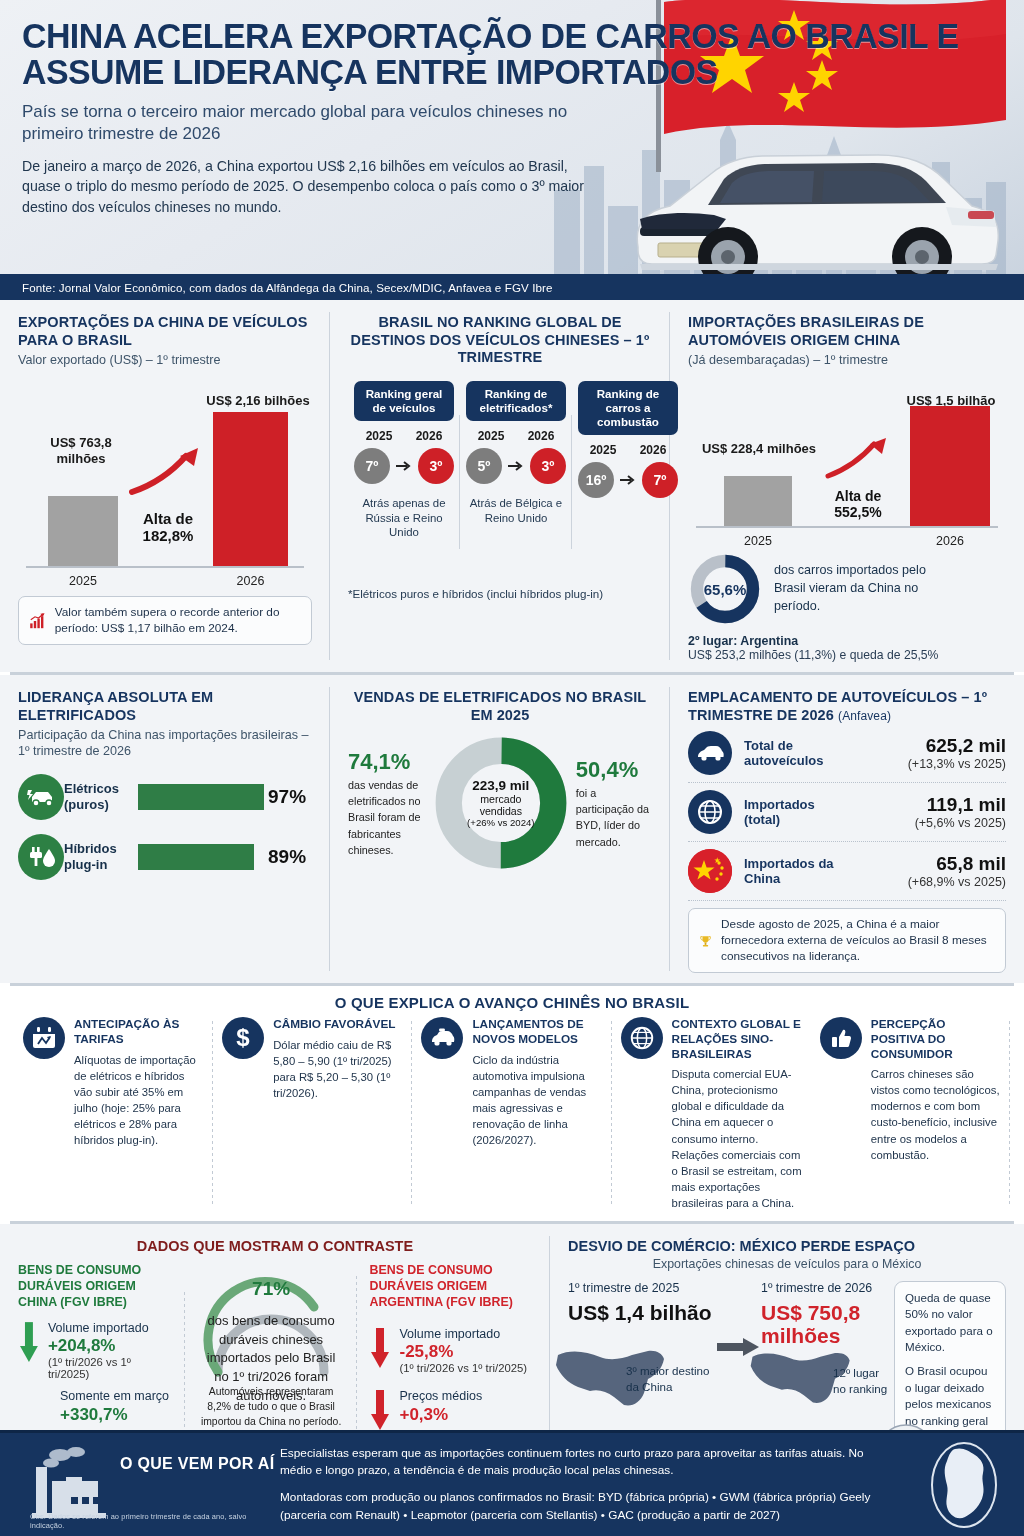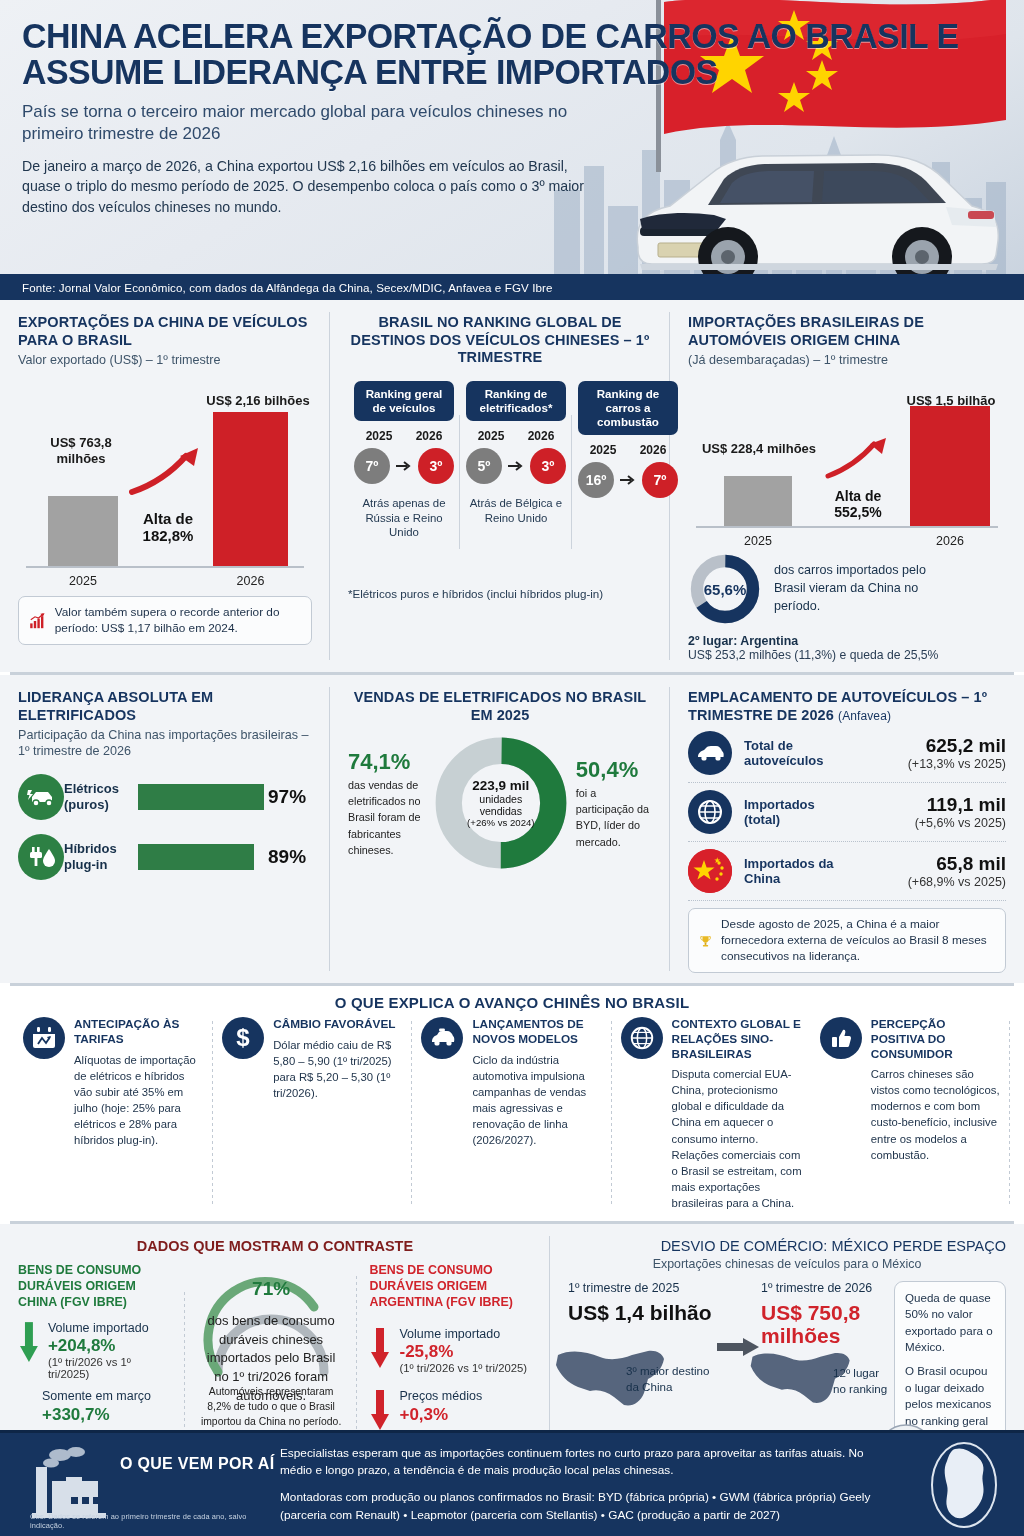--- a/index.html
+++ b/index.html
@@ -418,21 +418,21 @@
           <div style="font-size:10.8px; color:#222; line-height:1.5; margin-top:2px;">das vendas de eletrificados no Brasil foram de fabricantes chineses.</div>
         </div>
 
         <div style="position:relative; width:138px; height:138px; flex:none;">
           <svg width="138" height="138" viewBox="0 0 42 42">
             <circle cx="21" cy="21" r="15.9" fill="none" stroke="#c7d0d3" stroke-width="8"></circle>
             <circle cx="21" cy="21" r="15.9" fill="none" stroke="#1f7a3d" stroke-width="8" stroke-dasharray="50 50" stroke-dashoffset="25"></circle>
           </svg>
           <div style="position:absolute; inset:0; display:flex; flex-direction:column; align-items:center; justify-content:center; text-align:center;">
             <div style="font-size:13.5px; font-weight:bold; color:#111;">223,9 mil</div>
-            <div style="font-size:10.6px; color:#111;">unidades</div>
+            <div style="font-size:10.6px; color:#111;">mercado</div>
             <div style="font-size:10.6px; color:#111;">vendidas</div>
             <div style="font-size:9.6px; color:#111;">(+26% vs 2024)</div>
           </div>
         </div>
 
         <div style="width:92px;">
           <div style="font-size:22px; font-weight:bold; color:#1f7a3d;">50,4%</div>
           <div style="font-size:10.8px; color:#222; line-height:1.5; margin-top:2px;">foi a participação da BYD, líder do mercado.</div>
         </div>
       </div>
@@ -617,21 +617,21 @@
               <rect x="7" y="2" width="8" height="26" fill="#2f9e52"></rect>
               <polygon points="2,26 20,26 11,42" fill="#2f9e52"></polygon>
             </svg>
             <div>
               <div class="ct-lab">Volume importado</div>
               <div class="ct-big-green">+204,8%</div>
               <div class="ct-note">(1º tri/2026 vs 1º tri/2025)</div>
             </div>
           </div>
 
-          <div style="margin-left:24px; margin-top:8px;">
+          <div style="margin-left:42px; margin-top:8px;">
             <div class="ct-lab">Somente em março</div>
             <div class="ct-big-green">+330,7%</div>
           </div>
 
           <div class="ct-item">
             <svg width="22" height="46" viewBox="0 0 22 46">
               <rect x="7" y="2" width="8" height="26" fill="#2f9e52"></rect>
               <polygon points="2,26 20,26 11,42" fill="#2f9e52"></polygon>
             </svg>
             <div>
@@ -680,21 +680,21 @@
               <div class="ct-lab">Preços médios</div>
               <div class="ct-big-red">+0,3%</div>
             </div>
           </div>
         </div>
 
       </div>
     </div>
 
     <div class="panel" style="width:474px; position:relative;">
-      <div style="text-align:right; color:#16345f; font-size:14.5px; font-weight:normal; text-transform:uppercase;">DESVIO DE COMÉRCIO: MÉXICO PERDE ESPAÇO</div>
+      <div style="text-align:left; color:#16345f; font-size:14.5px; font-weight:bold; text-transform:uppercase;">DESVIO DE COMÉRCIO: MÉXICO PERDE ESPAÇO</div>
       <div style="text-align:center; font-size:12.4px; color:#3e5469; margin-top:3px;">Exportações chinesas de veículos para o México</div>
 
       <div style="display:flex; margin-top:10px; position:relative;">
 
         <div style="width:168px; position:relative;">
           <div style="font-size:12.4px; color:#17304a;">1º trimestre de 2025</div>
           <div style="font-size:21px; font-weight:bold; color:#111; line-height:1.12; margin-top:6px;">US$ 1,4 bilhão</div>
           <svg width="120" height="74" viewBox="0 0 120 74" style="position:absolute; left:-16px; top:58px;">
             <path d="M6 16 C18 10, 34 12, 48 18 C58 22, 70 20, 80 16 L96 12 C104 11, 110 14, 112 20 C110 30, 104 36, 96 40 L92 54 C88 64, 80 68, 72 66 L62 58 C54 52, 46 50, 38 52 L26 48 C16 44, 8 36, 4 26 Z" fill="#56657d"></path>
           </svg>

